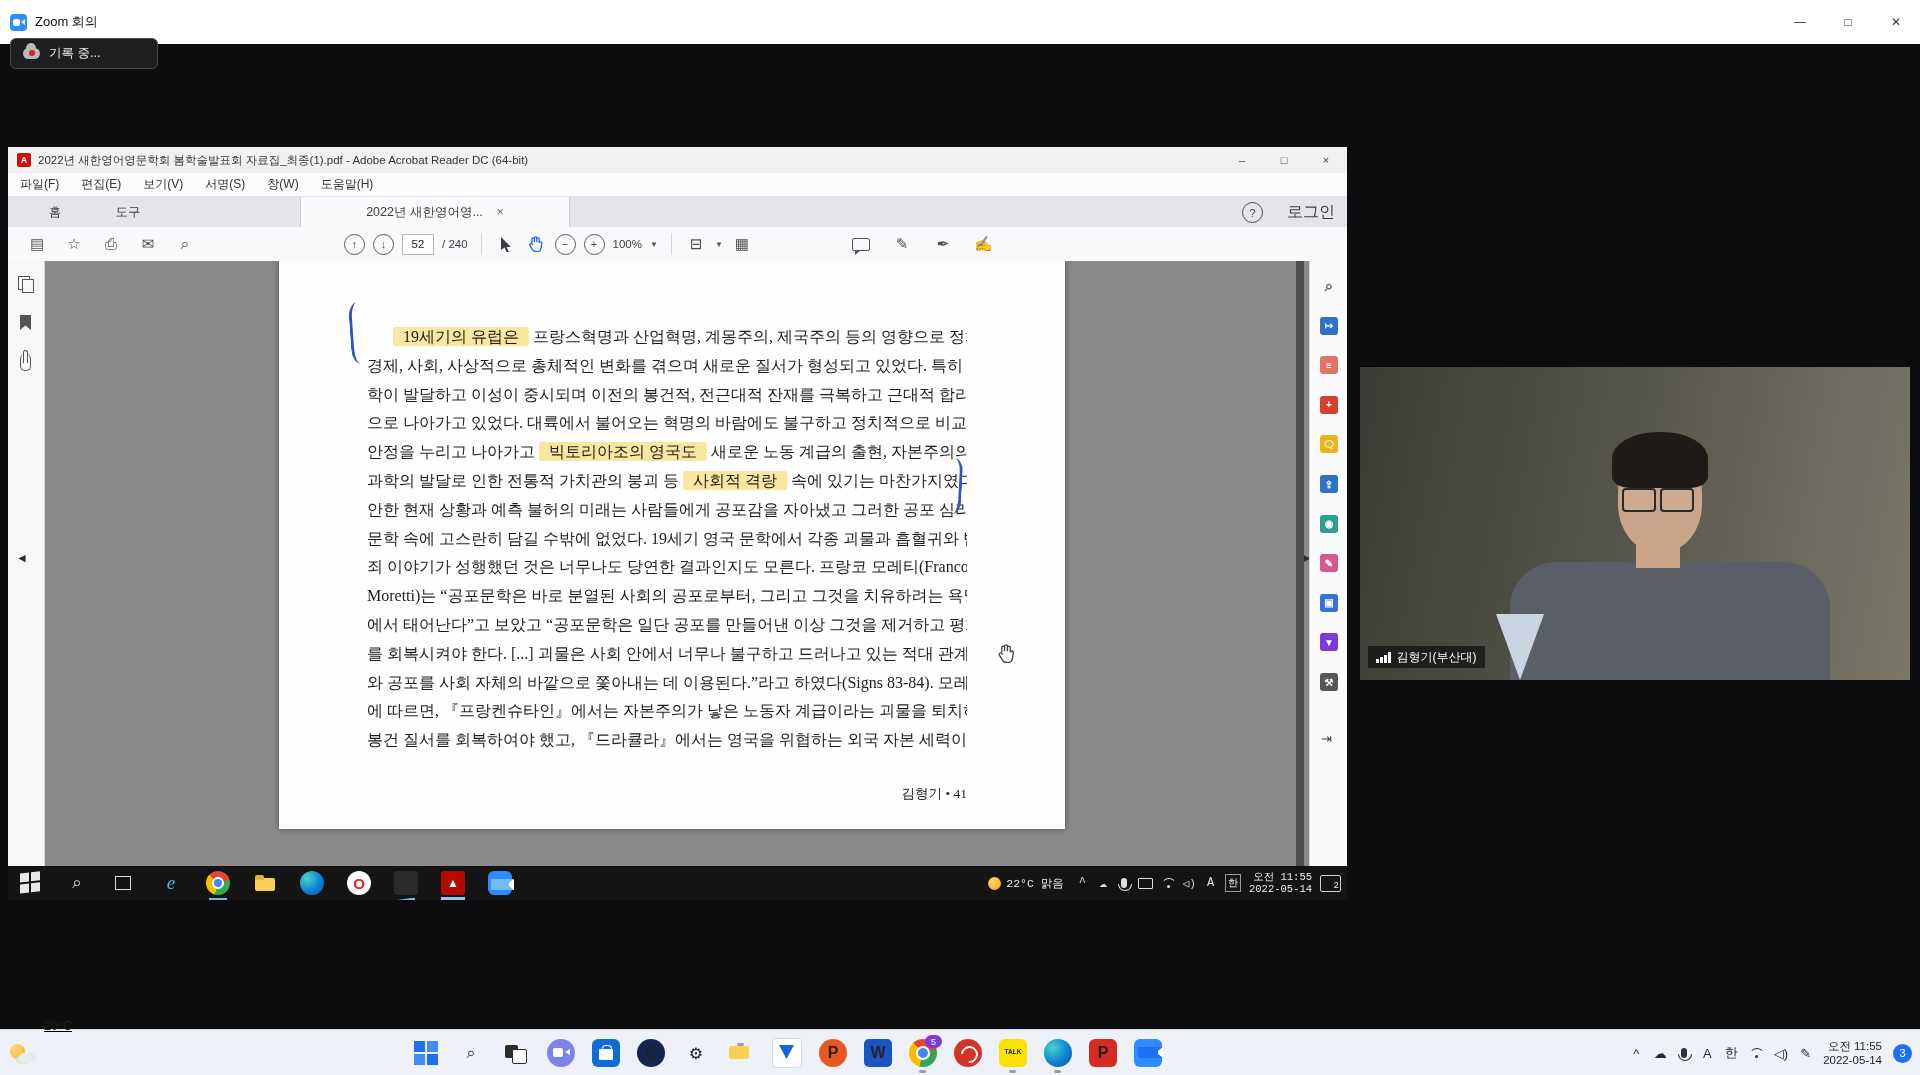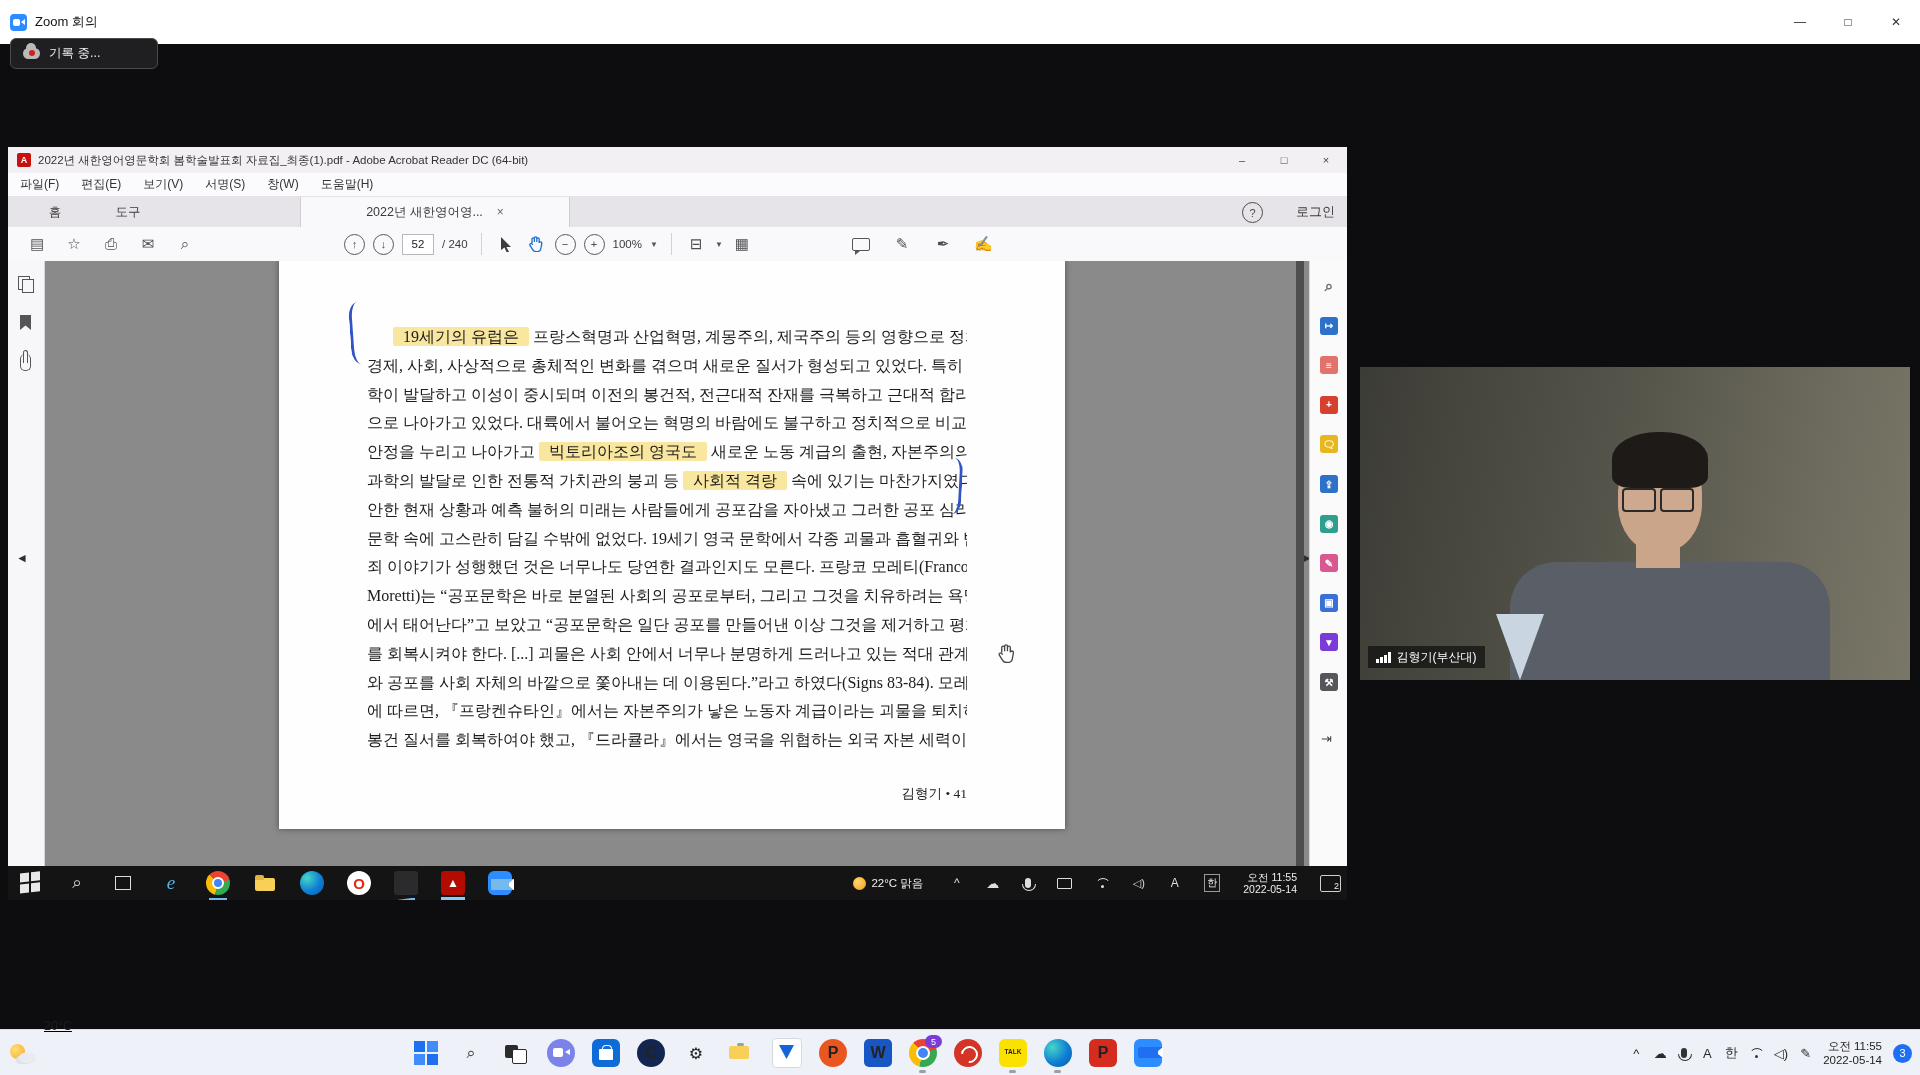--- a/index.html
+++ b/index.html
@@ -40,21 +40,21 @@
   #ac-menubar span{font-size:12px;color:#333;}
   #ac-tabrow{position:absolute;left:0;top:50px;width:100%;height:30px;background:#e6e4e8;}
   .ac-tab{position:absolute;top:0;height:30px;display:flex;align-items:center;justify-content:center;
     font-size:12.5px;color:#3a3a3a;}
   #tab-home{left:24px;width:46px;}
   #tab-tools{left:92px;width:56px;}
   #tab-doc{left:292px;width:268px;background:#f9f8fa;border-left:1px solid #cfcdd2;border-right:1px solid #cfcdd2;gap:14px;}
   #tab-doc .tclose{color:#666;font-size:12px;}
   #help-circle{position:absolute;right:84px;top:5px;width:19px;height:19px;border:1.6px solid #4a4a4a;border-radius:50%;
     display:flex;align-items:center;justify-content:center;font-size:11px;color:#4a4a4a;}
-  #login-btn{position:absolute;right:12px;top:0;height:30px;display:flex;align-items:center;font-size:13px;color:#3a3a3a;}
+  #login-btn{position:absolute;right:12px;top:0;height:30px;display:flex;align-items:center;font-size:16px;color:#3a3a3a;}
 
   
   #ac-toolbar{position:absolute;left:0;top:80px;width:100%;height:34px;background:#f9f8fa;border-bottom:1px solid #cfcdd2;}
   .tbg{position:absolute;top:0;height:34px;display:flex;align-items:center;}
   .tbi{color:#4f4f52;font-size:15px;display:flex;align-items:center;justify-content:center;width:22px;height:22px;}
   #tb-left{left:18px;gap:15px;}
   #tb-nav{left:336px;gap:8px;}
   .circ{width:19px;height:19px;border:1.4px solid #58585c;border-radius:50%;font-size:11px;
     display:flex;align-items:center;justify-content:center;color:#48484c;}
   #page-input{width:30px;height:19px;border:1px solid #b9b7bc;background:#fff;font-size:11.5px;
@@ -126,21 +126,21 @@
   .ic-edge{border-radius:50%;background:radial-gradient(circle at 30% 30%,#45d6c9,#0f7fd4 55%,#0a58a8);}
   .ic-opera{border-radius:50%;background:#fff;color:#e0291c;font-weight:bold;font-size:15px;}
   .ic-capture{background:#2b2b2e;border-radius:3px;}
   .ic-capture::after{content:"";position:absolute;right:3px;bottom:3px;width:8px;height:8px;background:#f5c518;
     clip-path:polygon(100% 0,0 100%,100% 100%);}
   .ic-acrobat{background:#b30b00;border-radius:3px;color:#fff;font-size:12px;font-weight:bold;}
   .ic-zoomapp{background:#2d8cff;border-radius:6px;}
   .ic-zoomapp::before{content:"";position:absolute;left:5px;top:8px;width:9px;height:8px;background:#fff;border-radius:2px;}
   .ic-zoomapp::after{content:"";position:absolute;right:3px;top:8px;border-right:5px solid #fff;
     border-top:4px solid transparent;border-bottom:4px solid transparent;}
-  #stb-tray{margin-left:auto;display:flex;align-items:center;gap:23px;padding-right:6px;}
+  #stb-tray{margin-left:auto;display:flex;align-items:center;gap:8px;padding-right:6px;font-family:Liberation Mono, monospace;}
   .tray-ic{color:#dedede;font-size:12px;display:flex;align-items:center;justify-content:center;min-width:13px;}
   #stb-weather{display:flex;align-items:center;gap:5px;margin-right:4px;}
   .wdot{width:13px;height:13px;border-radius:50%;background:radial-gradient(circle at 35% 35%,#ffd76b,#f59a1d);}
   #stb-weather span{font-size:11.5px;color:#eee;}
   .ko-box{border:1px solid #9a9a9a;font-size:10px;color:#eee;padding:1px 2px;}
   .tclock{font-size:10.5px;line-height:12px;color:#eee;text-align:right;}
   .notif{width:17px;height:15px;border:1.4px solid #cfcfcf;border-radius:2px;color:#eee;font-size:9px;
     display:flex;align-items:flex-end;justify-content:flex-end;padding:0 1px;}
   .mic-ic{width:6px;height:10px;background:#dedede;border-radius:3px;position:relative;margin:0 3px;}
   .mic-ic::after{content:"";position:absolute;left:-3px;bottom:-3px;width:12px;height:6px;
@@ -332,21 +332,21 @@
               <div class="doc-line"><span>경제, 사회, 사상적으로 총체적인 변화를 겪으며 새로운 질서가 형성되고 있었다. 특히 과</span></div>
               <div class="doc-line"><span>학이 발달하고 이성이 중시되며 이전의 봉건적, 전근대적 잔재를 극복하고 근대적 합리성</span></div>
               <div class="doc-line"><span>으로 나아가고 있었다. 대륙에서 불어오는 혁명의 바람에도 불구하고 정치적으로 비교적</span></div>
               <div class="doc-line"><span>안정을 누리고 나아가고 </span><span class="hl">빅토리아조의 영국도</span><span> 새로운 노동 계급의 출현, 자본주의의 폐해,</span></div>
               <div class="doc-line"><span>과학의 발달로 인한 전통적 가치관의 붕괴 등 </span><span class="hl">사회적 격랑</span><span> 속에 있기는 마찬가지였다. 불</span></div>
               <div class="doc-line"><span>안한 현재 상황과 예측 불허의 미래는 사람들에게 공포감을 자아냈고 그러한 공포 심리는</span></div>
               <div class="doc-line"><span>문학 속에 고스란히 담길 수밖에 없었다. 19세기 영국 문학에서 각종 괴물과 흡혈귀와 범</span></div>
               <div class="doc-line"><span>죄 이야기가 성행했던 것은 너무나도 당연한 결과인지도 모른다. 프랑코 모레티(Franco</span></div>
               <div class="doc-line"><span>Moretti)는 “공포문학은 바로 분열된 사회의 공포로부터, 그리고 그것을 치유하려는 욕망</span></div>
               <div class="doc-line"><span>에서 태어난다”고 보았고 “공포문학은 일단 공포를 만들어낸 이상 그것을 제거하고 평화</span></div>
-              <div class="doc-line"><span>를 회복시켜야 한다. [...] 괴물은 사회 안에서 너무나 분명하게 드러나고 있는 적대 관계</span></div>
+              <div class="doc-line"><span>를 회복시켜야 한다. [...] 괴물은 사회 안에서 너무나 불구하고 드러나고 있는 적대 관계</span></div>
               <div class="doc-line"><span>와 공포를 사회 자체의 바깥으로 쫓아내는 데 이용된다.”라고 하였다(Signs 83-84). 모레티</span></div>
               <div class="doc-line"><span>에 따르면, 『프랑켄슈타인』에서는 자본주의가 낳은 노동자 계급이라는 괴물을 퇴치하여</span></div>
               <div class="doc-line"><span>봉건 질서를 회복하여야 했고, 『드라큘라』에서는 영국을 위협하는 외국 자본 세력이라</span></div>
             </div>
           <div id="doc-footer">김형기 • 41</div>
         </div>
 
         <div class="pen" id="pen-open"></div>
         <div class="pen" id="pen-close"></div>
 

